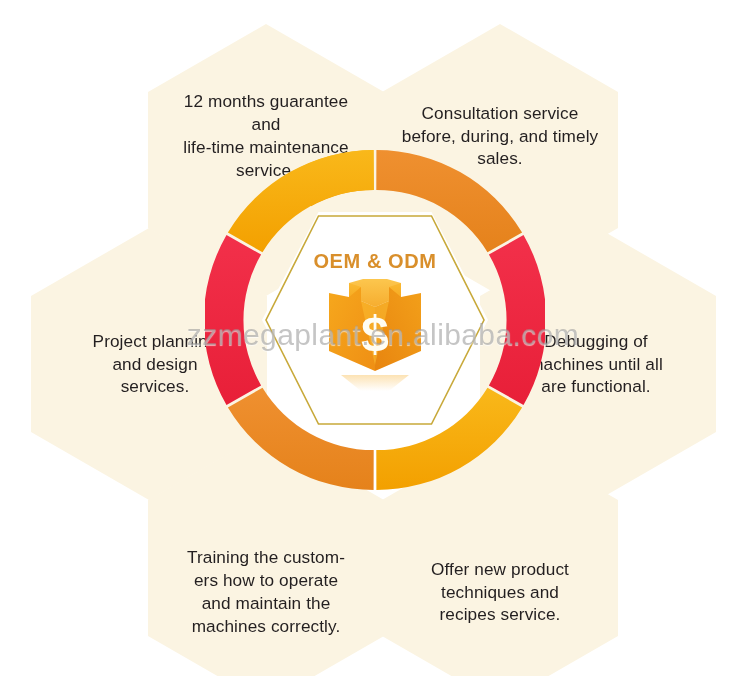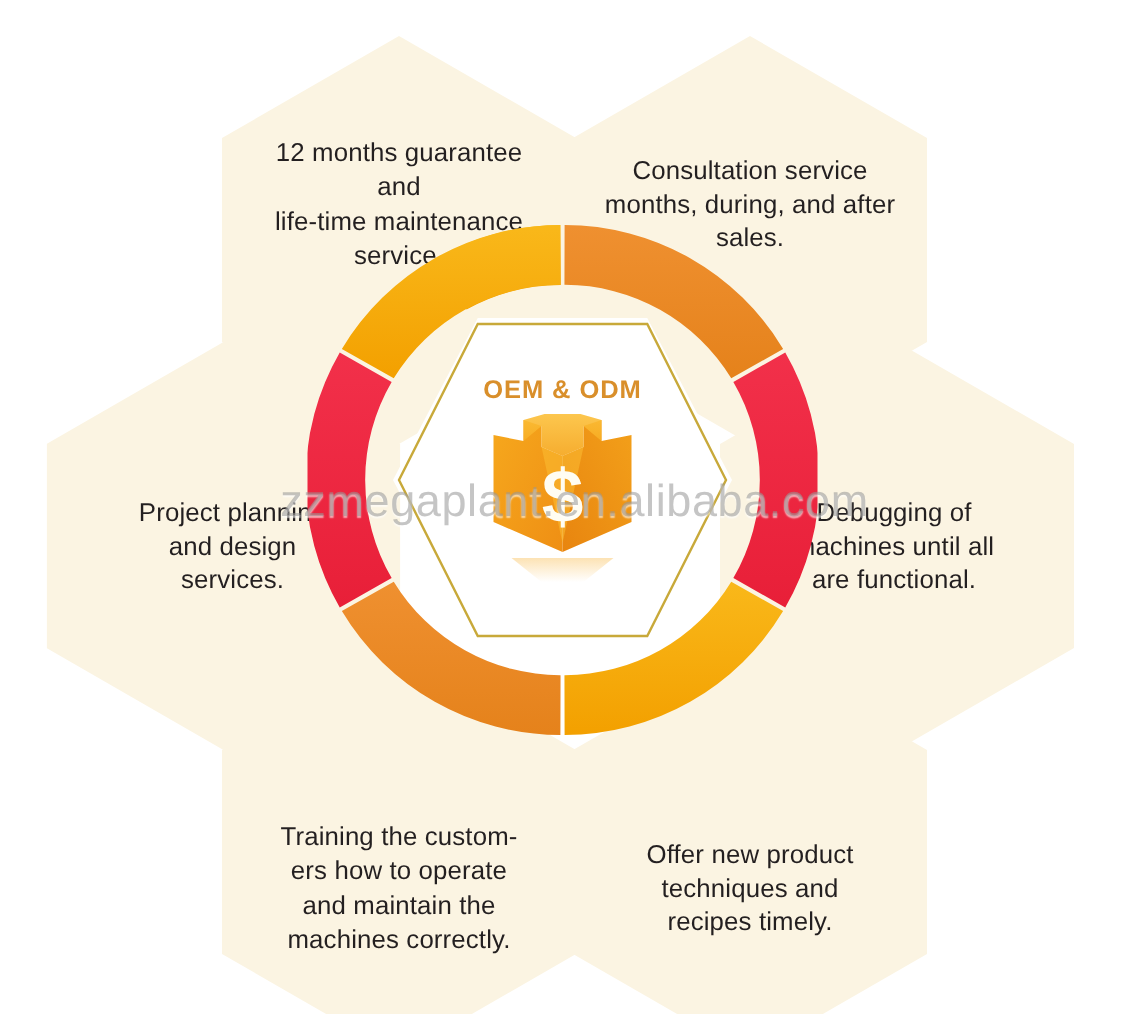--- a/index.html
+++ b/index.html
@@ -75,21 +75,21 @@
     clip-path:polygon(25% 0%, 75% 0%, 100% 50%, 75% 100%, 25% 100%, 0% 50%);
     background:#ffffff;
   }
   #core .corehex-border{
     position:absolute;
     inset:0;
   }
   #oem-label{
     position:relative;
     margin-top:38px;
-    font-size:17px;
+    font-size:20px;
     font-weight:bold;
     color:#d98f2b;
     letter-spacing:.6px;
     text-shadow:0 1px 0 rgba(255,255,255,.8);
   }
   #logo-mark{
     position:relative;
     margin-top:4px;
   }
 
@@ -114,21 +114,21 @@
 <div id="canvas">
 
   <div class="hex hex-tl">
     <div class="htext">12 months guarantee and
 life-time maintenance
 service.</div>
   </div>
 
   <div class="hex hex-tr">
     <div class="htext">Consultation service
-months, during, and after
+before, during, and timely
 sales.</div>
   </div>
 
   <div class="hex hex-ml">
     <div class="htext">Project planning
 and design
 services.</div>
   </div>
 
   <div class="hex hex-mr">
@@ -140,21 +140,21 @@
   <div class="hex hex-bl">
     <div class="htext">Training the custom-
 ers how to operate
 and maintain the
 machines correctly.</div>
   </div>
 
   <div class="hex hex-br">
     <div class="htext">Offer new product
 techniques and
-recipes timely.</div>
+recipes service.</div>
   </div>
 
   <div id="ring-wrap">
     <svg width="340" height="340" viewBox="0 0 340 340" aria-hidden="true">
       <defs>
         <linearGradient id="gGold" x1="0" y1="0" x2="0" y2="1">
           <stop offset="0%" stop-color="#f9b81a"></stop>
           <stop offset="100%" stop-color="#f3a000"></stop>
         </linearGradient>
         <linearGradient id="gOrange" x1="0" y1="0" x2="0" y2="1">

